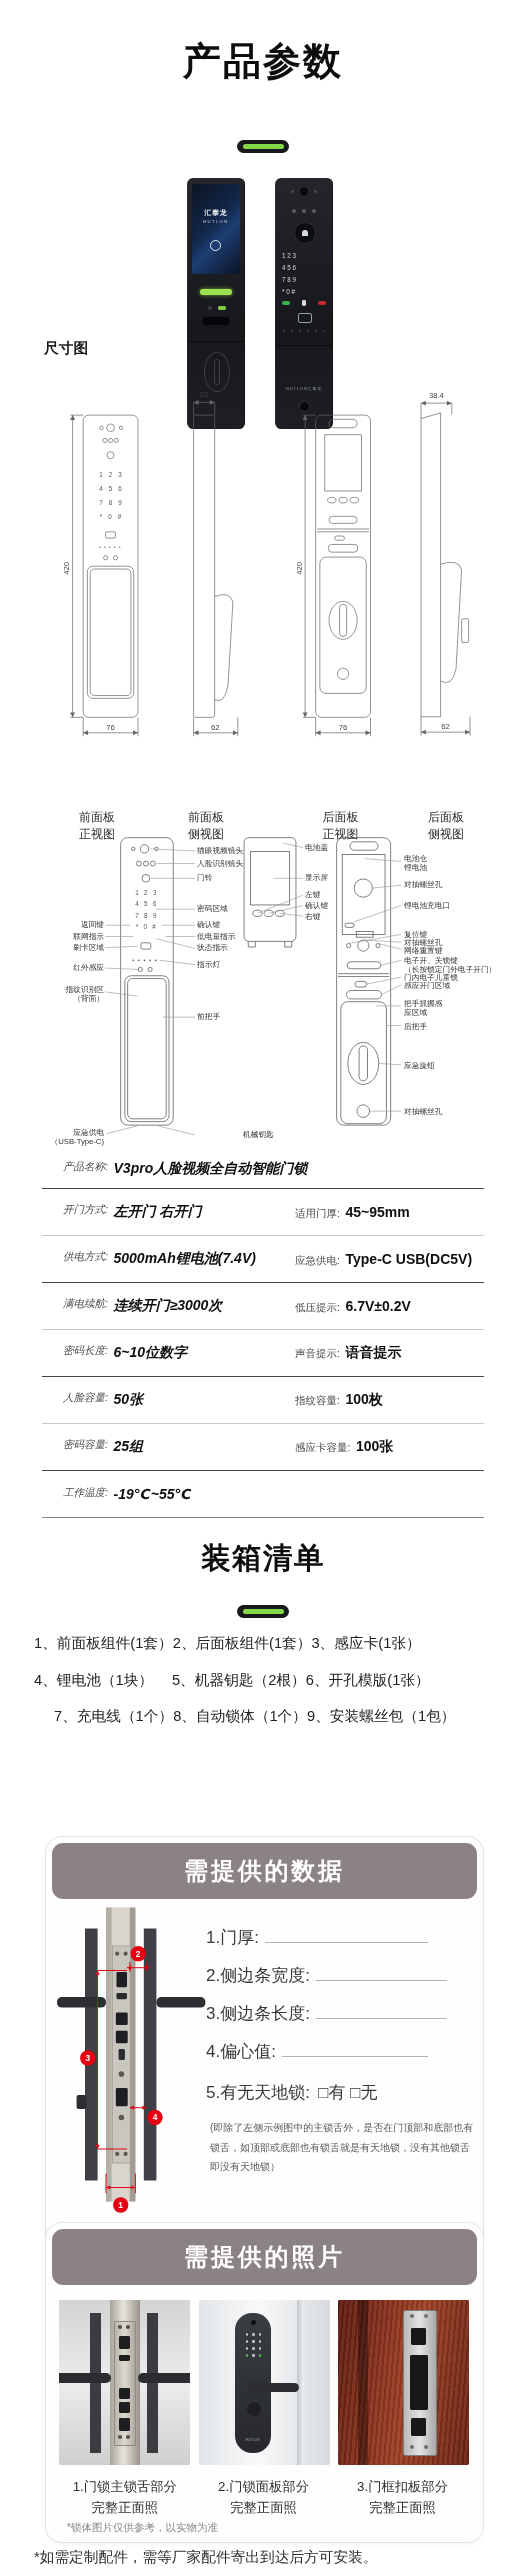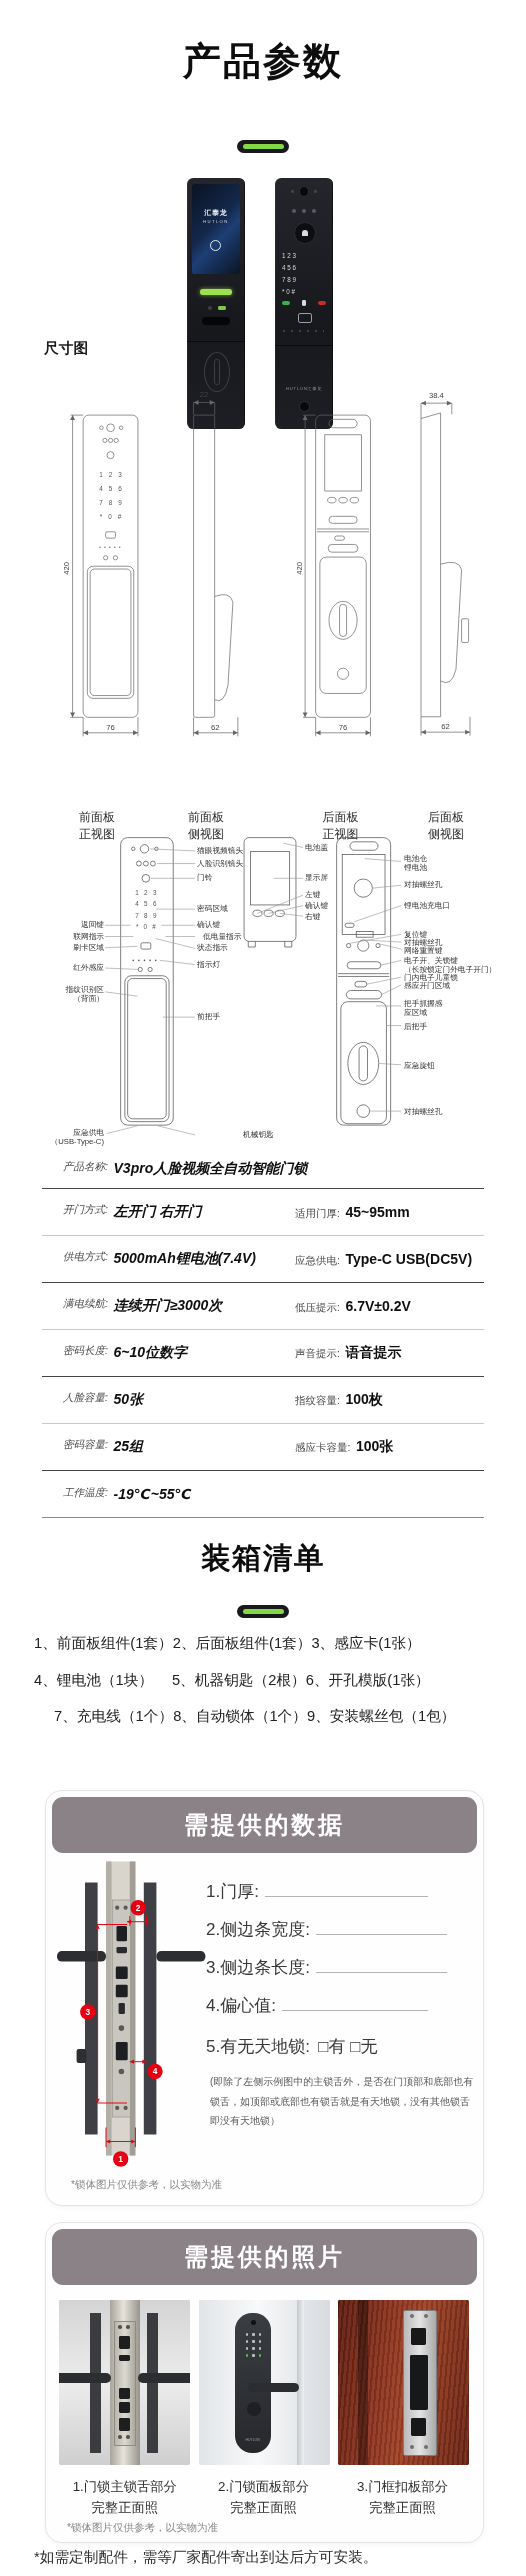--- a/index.html
+++ b/index.html
@@ -402,21 +402,21 @@
         <line x1="540" y1="330" x2="572" y2="332"></line>
         <line x1="527" y1="398" x2="572" y2="398"></line>
       </g>
     </svg>
 
     <div class="abs lbl" style="left:197px;top:14px;">猫眼视频镜头</div>
     <div class="abs lbl" style="left:197px;top:27px;">人脸识别镜头</div>
     <div class="abs lbl" style="left:197px;top:41px;">门铃</div>
     <div class="abs lbl" style="left:197px;top:72px;">密码区域</div>
     <div class="abs lbl" style="left:197px;top:88px;">确认键</div>
-    <div class="abs lbl" style="left:203px;top:100px;font-family:Liberation Serif, serif;">低电量指示</div>
+    <div class="abs lbl" style="left:197px;top:100px;font-family:Liberation Serif, serif;">低电量指示</div>
     <div class="abs lbl" style="left:197px;top:112px;font-family:Liberation Mono, monospace;">状态指示</div>
     <div class="abs lbl" style="left:197px;top:128px;">指示灯</div>
     <div class="abs lbl" style="left:197px;top:180px;">前把手</div>
     <div class="abs lbl" style="left:197px;top:298px;margin-left:46px;">机械钥匙</div>
 
     <div class="abs lbl r" style="left:42px;top:88px;width:62px;">返回键</div>
     <div class="abs lbl r" style="left:42px;top:100px;width:62px;">联网指示</div>
     <div class="abs lbl r" style="left:42px;top:111px;width:62px;">刷卡区域</div>
     <div class="abs lbl r" style="left:42px;top:131px;width:62px;">红外感应</div>
     <div class="abs lbl r pre" style="left:28px;top:153px;width:76px;">指纹识别区
@@ -524,21 +524,21 @@
   </div>
 
   <div class="abs h2">装箱清单</div>
   <div class="abs pill" style="left:237px;top:1605px;">
       <div class="in"></div>
     </div>
   <div class="abs packing-line" style="top:1634px;">1、前面板组件(1套）2、后面板组件(1套）3、感应卡(1张）</div>
   <div class="abs packing-line" style="top:1671px;">4、锂电池（1块）　 5、机器钥匙（2根）6、开孔模版(1张）</div>
   <div class="abs packing-line" style="top:1707px;margin-left:20px;">7、充电线（1个）8、自动锁体（1个）9、安装螺丝包（1包）</div>
 
-  <div class="abs card" style="left:45px;top:1790px;width:437px;height:414px;">
+  <div class="abs card" style="left:45px;top:1836px;width:437px;height:414px;">
     <div class="card-head">
       <div class="t">需提供的数据</div>
     </div>
 
     <svg class="abs" style="left:11.2px;top:70px;" width="161" height="309" viewBox="0 0 230 440">
       <rect x="70" y="0" width="42" height="420" fill="#d9d5cc"></rect>
       <rect x="70" y="0" width="8" height="420" fill="#b3afa6"></rect>
       <rect x="104" y="0" width="8" height="420" fill="#a29e95"></rect>
       <rect x="40" y="30" width="18" height="360" fill="#3e4045"></rect>
       <rect x="124" y="30" width="18" height="360" fill="#3e4045"></rect>

